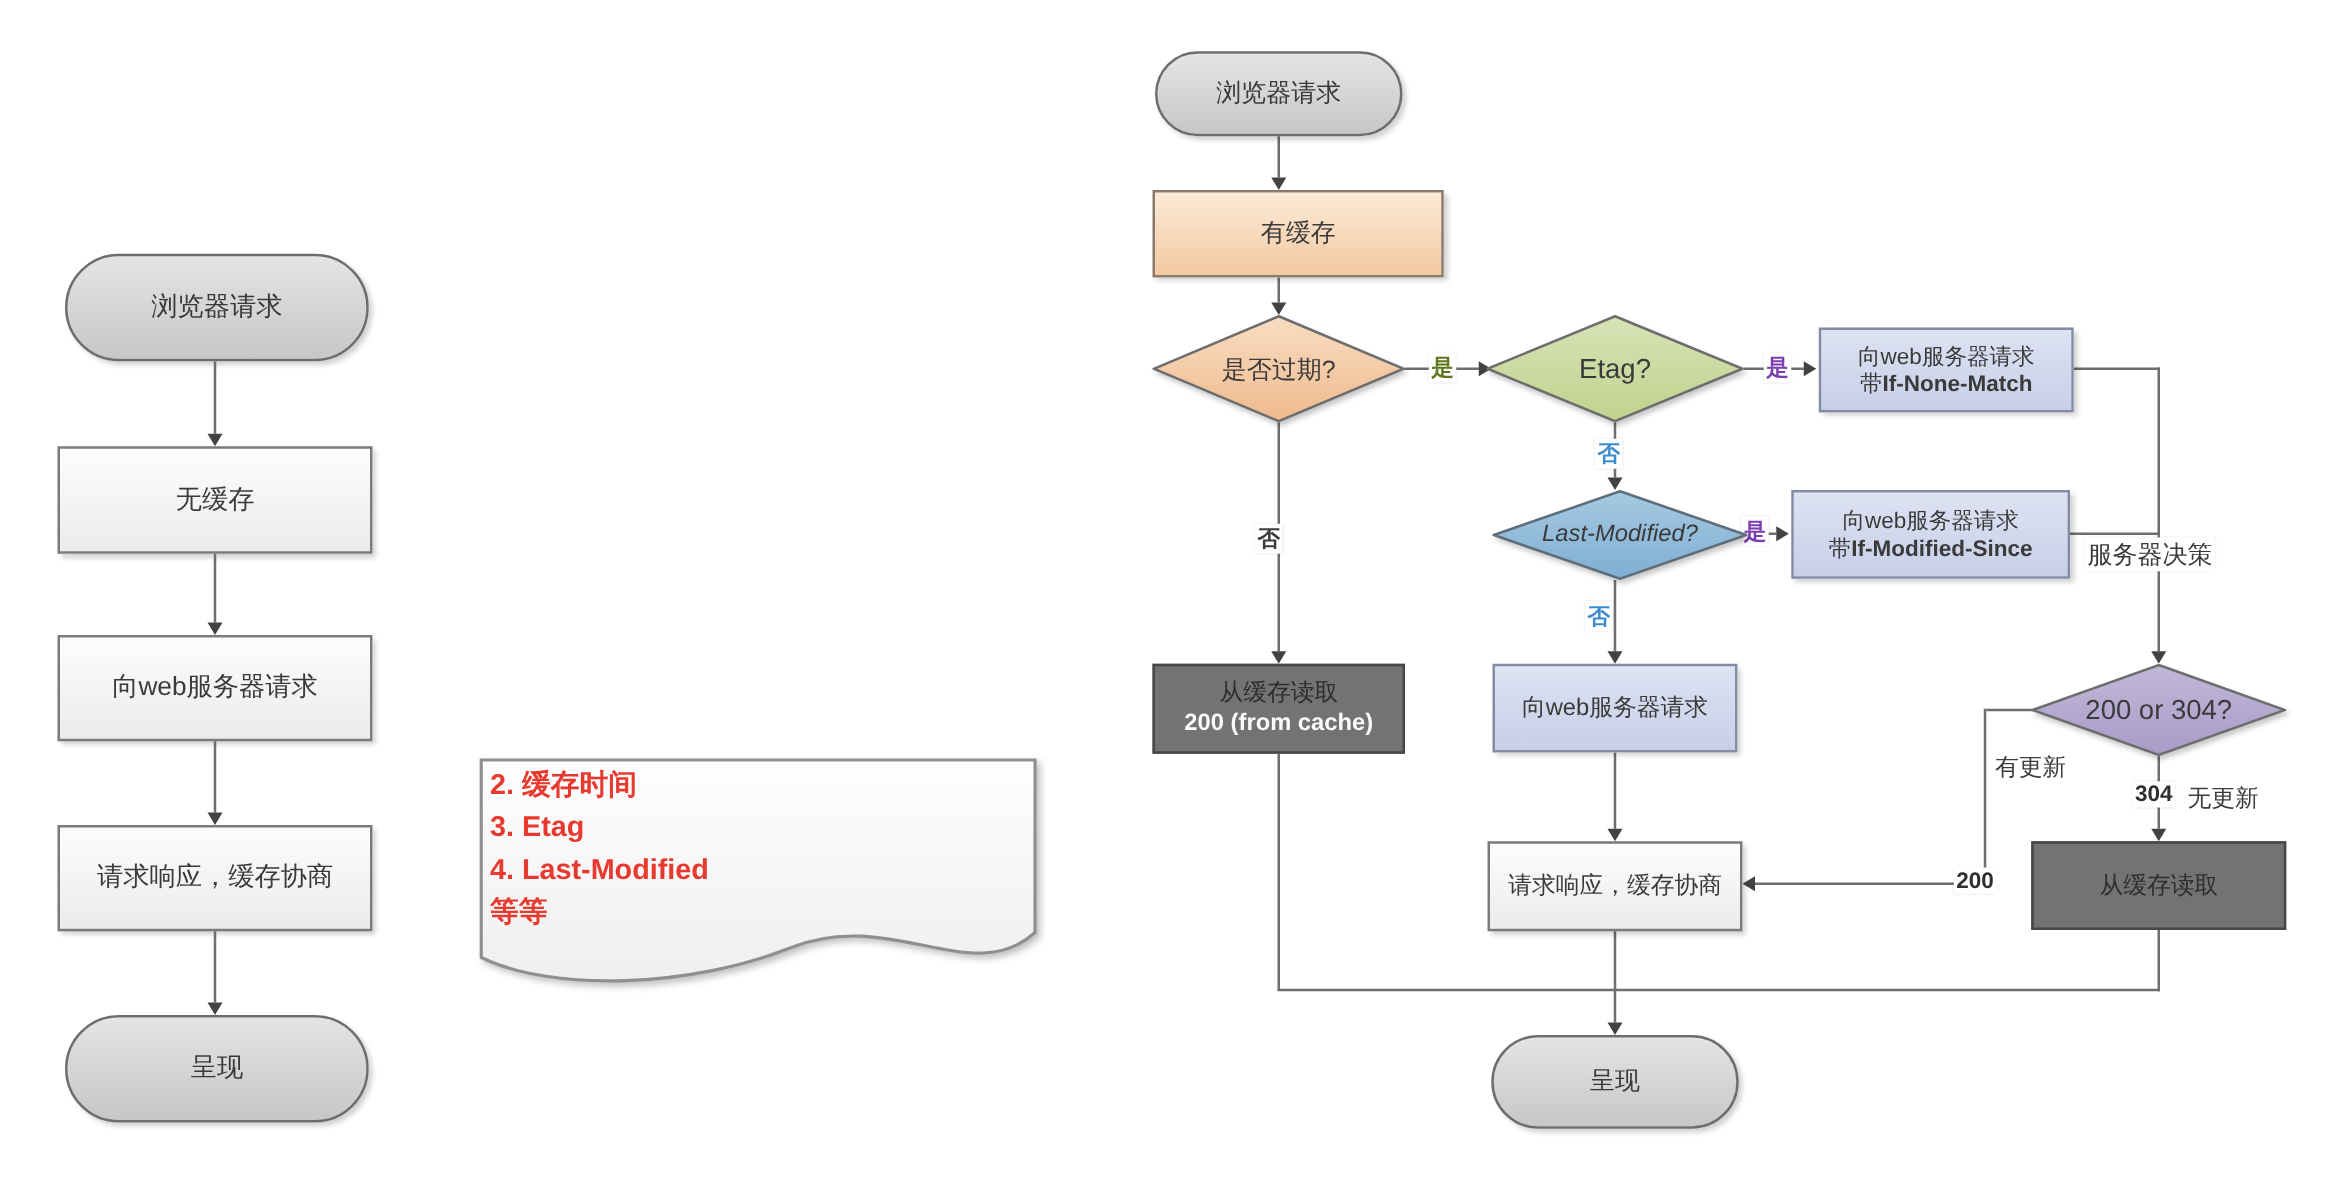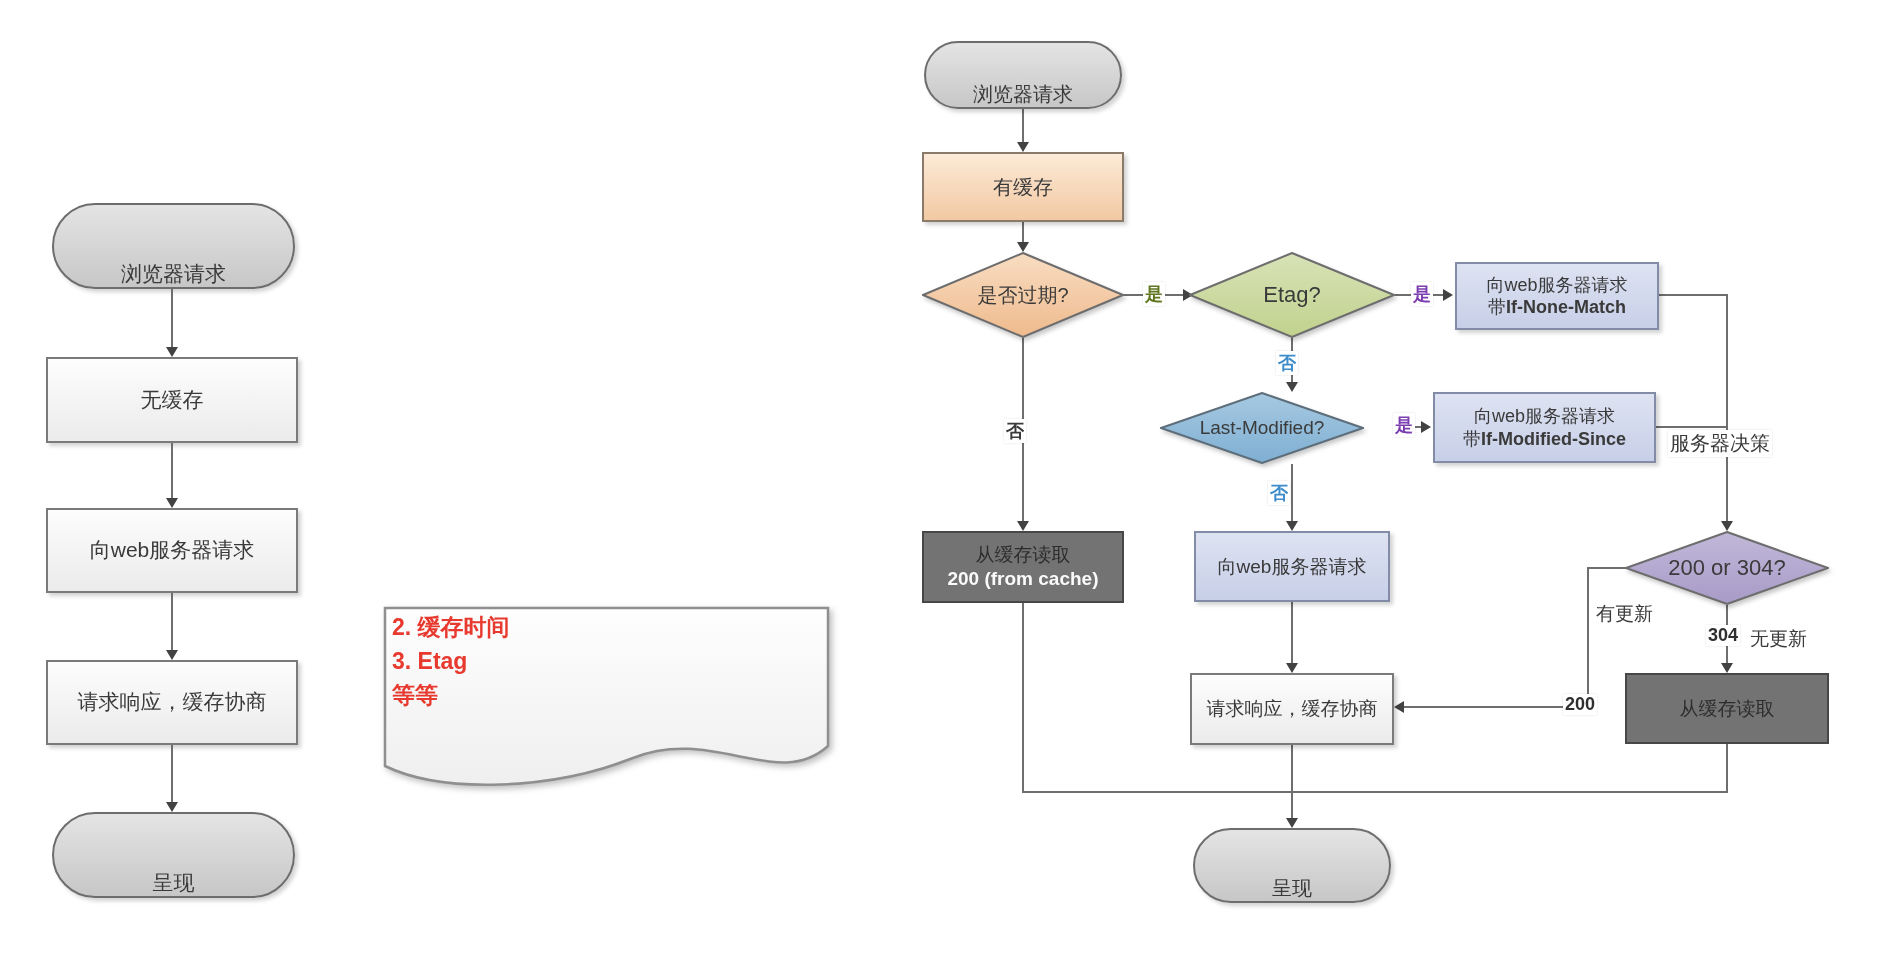--- a/index.html
+++ b/index.html
@@ -6,21 +6,21 @@
   .canvas{
     position:relative;width:1877px;height:956px;background:#ffffff;overflow:hidden;
     font-family:"Liberation Sans","DejaVu Sans",sans-serif;color:#3a3a3a;
   }
   .node{
     position:absolute;box-sizing:border-box;display:flex;flex-direction:column;
     align-items:center;justify-content:center;text-align:center;
     font-size:20px;color:#3a3a3a;line-height:1.25;
   }
   .rect{border:2px solid #7a7a7a;background:linear-gradient(#fdfdfd,#ebebeb);box-shadow:3px 3px 4px rgba(0,0,0,0.18);}
-  .pill{border:2px solid #6d6d6d;background:linear-gradient(#e4e4e4,#c7c7c7);box-shadow:3px 3px 4px rgba(0,0,0,0.18);justify-content:flex-end;}
+  .pill{border:2px solid #6d6d6d;background:linear-gradient(#e4e4e4,#c7c7c7);box-shadow:3px 3px 4px rgba(0,0,0,0.18);}
   .peach{border:2px solid #8a7a6a;background:linear-gradient(#fcead7,#f2c9a2);}
   .lavender{border:2px solid #828ca6;background:linear-gradient(#dee3f2,#c7cfe8);font-size:18px;}
   .dark{border:2px solid #474747;background:#737373;color:#2d2d2d;font-size:19px;}
   .dark .dl2{color:#fafafa;font-weight:bold;}
   .vline,.hline{position:absolute;background:#6e6e6e;}
   .vline{width:2px;}
   .hline{height:2px;}
   .arr{position:absolute;width:0;height:0;}
   .arr.down{border-left:6px solid transparent;border-right:6px solid transparent;border-top:10px solid #424242;}
   .arr.right{border-top:6px solid transparent;border-bottom:6px solid transparent;border-left:10px solid #424242;}
@@ -76,20 +76,21 @@
       <linearGradient id="gn" x1="0" y1="0" x2="0" y2="1">
         <stop offset="0" stop-color="#fefefe"></stop>
           <stop offset="1" stop-color="#efefef"></stop>
       </linearGradient>
     </defs>
     <path d="M2,2 L445,2 L445,140 C 395,185 330,120 250,152 C 170,184 60,188 2,160 Z" fill="url(#gn)" stroke="#8f8f8f" stroke-width="2.5"></path>
   </svg>
   <div class="note-text" style="left:392px;top:610px;width:436px;">
     <div>2. 缓存时间</div>
     <div>3. Etag</div>
+    <div>4. Last-Modified</div>
     <div>等等</div>
   </div>
 
   <div class="vline" style="left:1022px;top:109px;height:33px;"></div>
   <div class="arr down" style="left:1017px;top:142px;"></div>
 
   <div class="vline" style="left:1022px;top:222px;height:20px;"></div>
   <div class="arr down" style="left:1017px;top:242px;"></div>
 
   <div class="hline" style="left:1124px;top:294px;width:59px;"></div>
@@ -142,21 +143,21 @@
   <div class="elabel" style="left:1668px;top:430px;font-weight:normal;font-size:20px;text-align:right;">服务器决策</div>
   <div class="plain" style="left:1596px;top:601px;">有更新</div>
   <div class="elabel" style="left:1706px;top:625px;color:#2f2f2f;">304</div>
   <div class="plain" style="left:1750px;top:626px;">无更新</div>
   <div class="elabel" style="left:1563px;top:694px;color:#2f2f2f;">200</div>
 
   <div class="node pill" style="left:924px;top:41px;width:198px;height:68px;border-radius:34px;">
     <span>浏览器请求</span>
   </div>
 
-  <div class="node peach" style="left:922px;top:152px;width:202px;height:70px;border-width:2px;border-style:solid;box-shadow:3px 3px 4px rgba(0,0,0,0.18);">
+  <div class="node peach" style="left:922px;top:152px;width:233px;height:70px;border-width:2px;border-style:solid;box-shadow:3px 3px 4px rgba(0,0,0,0.18);">
     <span>有缓存</span>
   </div>
 
   <div class="diamond" style="left:922px;top:252px;width:202px;height:86px;">
     <svg width="202" height="86" viewBox="0 0 202 86">
       <defs>
           <linearGradient id="g1" x1="0" y1="0" x2="0" y2="1">
         <stop offset="0" stop-color="#f8ddc2"></stop>
             <stop offset="1" stop-color="#efba8d"></stop>
       </linearGradient>
@@ -172,21 +173,21 @@
           <linearGradient id="g2" x1="0" y1="0" x2="0" y2="1">
         <stop offset="0" stop-color="#d8e2b7"></stop>
             <stop offset="1" stop-color="#c1d28d"></stop>
       </linearGradient>
         </defs>
       <polygon points="103,1 205,43 103,85 1,43" fill="url(#g2)" stroke="#6d6d6d" stroke-width="2"></polygon>
     </svg>
     <div class="dtext" style="font-size:22px;">Etag?</div>
   </div>
 
-  <div class="diamond" style="left:1160px;top:392px;width:204px;height:72px;">
+  <div class="diamond" style="left:1194px;top:392px;width:204px;height:72px;font-style:italic;">
     <svg width="204" height="72" viewBox="0 0 204 72">
       <defs>
           <linearGradient id="g3" x1="0" y1="0" x2="0" y2="1">
         <stop offset="0" stop-color="#a6c9e1"></stop>
             <stop offset="1" stop-color="#7fafd3"></stop>
       </linearGradient>
         </defs>
       <polygon points="102,1 203,36 102,71 1,36" fill="url(#g3)" stroke="#5d6d7a" stroke-width="2"></polygon>
     </svg>
     <div class="dtext" style="font-size:19px;">Last-Modified?</div>

